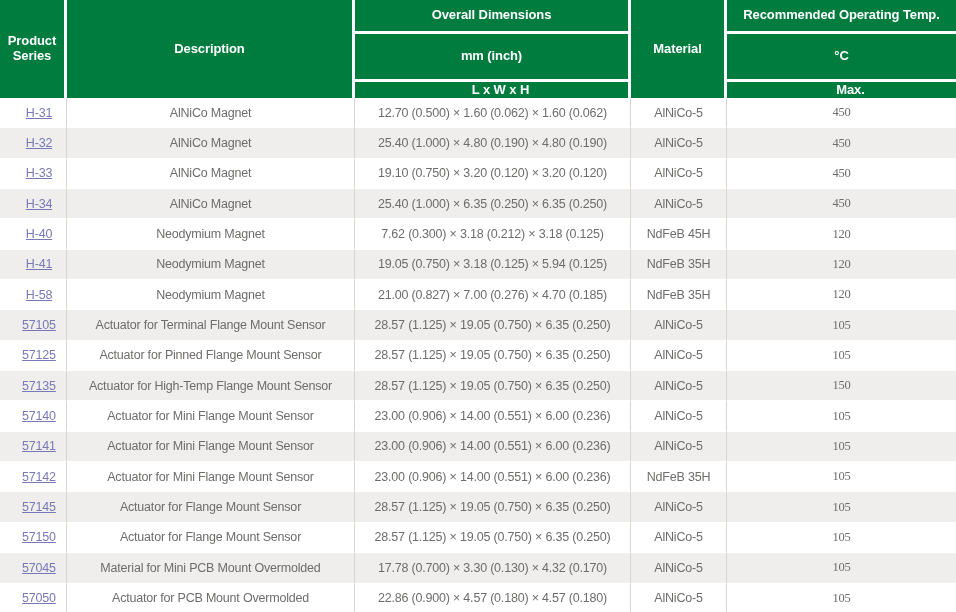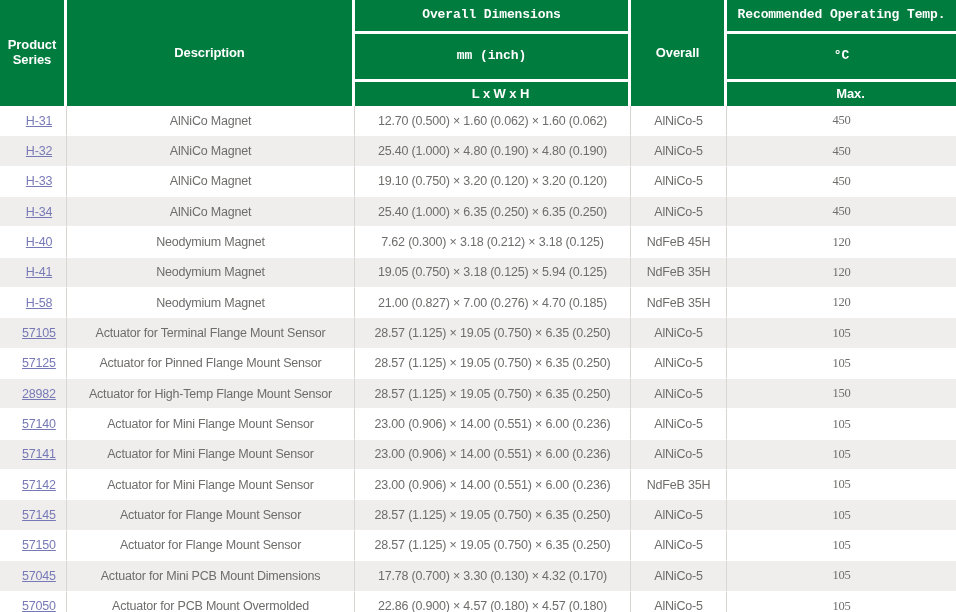--- a/index.html
+++ b/index.html
@@ -20,24 +20,24 @@
     color: #ffffff;
     font-weight: bold;
     font-size: 13px;
     letter-spacing: -0.1px;
     text-align: center;
     vertical-align: middle;
     line-height: 1.15;
     padding: 0 4px;
   }
   th.rb { border-right: 3px solid #ffffff; }
-  th.bb { border-bottom: 3px solid #ffffff; font-family: Liberation Mono, monospace; }
+  th.bb { border-bottom: 3px solid #ffffff; }
   tr.h-row1 th { height: 34px; }
   tr.h-row2 th { height: 48px; }
-  tr.h-row3 th { height: 24px; padding-left: 22px; }
+  tr.h-row3 th { height: 16px; padding-left: 22px; }
   
   tbody td {
     height: 30.35px;
     font-size: 12.5px;
     letter-spacing: -0.2px;
     color: var(--body-text, #6e6d6b);
     text-align: center;
     vertical-align: middle;
     padding: 0 4px;
     border-bottom: 1px solid #ffffff;
@@ -64,21 +64,21 @@
     <col style="width:288px">
     <col style="width:276px">
     <col style="width:96px">
     <col style="width:229px">
   </colgroup>
   <thead>
     <tr class="h-row1">
       <th rowspan="3" class="rb">Product Series</th>
       <th rowspan="3" class="rb">Description</th>
       <th class="rb bb">Overall Dimensions</th>
-      <th rowspan="3" class="rb">Overall</th>
+      <th rowspan="3" class="rb">Material</th>
       <th class="bb">Recommended Operating Temp.</th>
     </tr>
     <tr class="h-row2">
       <th class="rb bb">mm (inch)</th>
       <th class="bb">°C</th>
     </tr>
     <tr class="h-row3">
       <th class="rb">L x W x H</th>
       <th>Max.</th>
     </tr>
@@ -141,21 +141,21 @@
     <td>105</td>
   </tr>
       <tr>
     <td><a>57125</a></td>
     <td>Actuator for Pinned Flange Mount Sensor</td>
     <td>28.57 (1.125) × 19.05 (0.750) × 6.35 (0.250)</td>
     <td>AlNiCo-5</td>
     <td>105</td>
   </tr>
       <tr>
-    <td><a>28982</a></td>
+    <td><a>57135</a></td>
     <td>Actuator for High-Temp Flange Mount Sensor</td>
     <td>28.57 (1.125) × 19.05 (0.750) × 6.35 (0.250)</td>
     <td>AlNiCo-5</td>
     <td>150</td>
   </tr>
       <tr>
     <td><a>57140</a></td>
     <td>Actuator for Mini Flange Mount Sensor</td>
     <td>23.00 (0.906) × 14.00 (0.551) × 6.00 (0.236)</td>
     <td>AlNiCo-5</td>
@@ -184,21 +184,21 @@
   </tr>
       <tr>
     <td><a>57150</a></td>
     <td>Actuator for Flange Mount Sensor</td>
     <td>28.57 (1.125) × 19.05 (0.750) × 6.35 (0.250)</td>
     <td>AlNiCo-5</td>
     <td>105</td>
   </tr>
       <tr>
     <td><a>57045</a></td>
-    <td>Actuator for Mini PCB Mount Dimensions</td>
+    <td>Material for Mini PCB Mount Overmolded</td>
     <td>17.78 (0.700) × 3.30 (0.130) × 4.32 (0.170)</td>
     <td>AlNiCo-5</td>
     <td>105</td>
   </tr>
       <tr>
     <td><a>57050</a></td>
     <td>Actuator for PCB Mount Overmolded</td>
     <td>22.86 (0.900) × 4.57 (0.180) × 4.57 (0.180)</td>
     <td>AlNiCo-5</td>
     <td>105</td>

